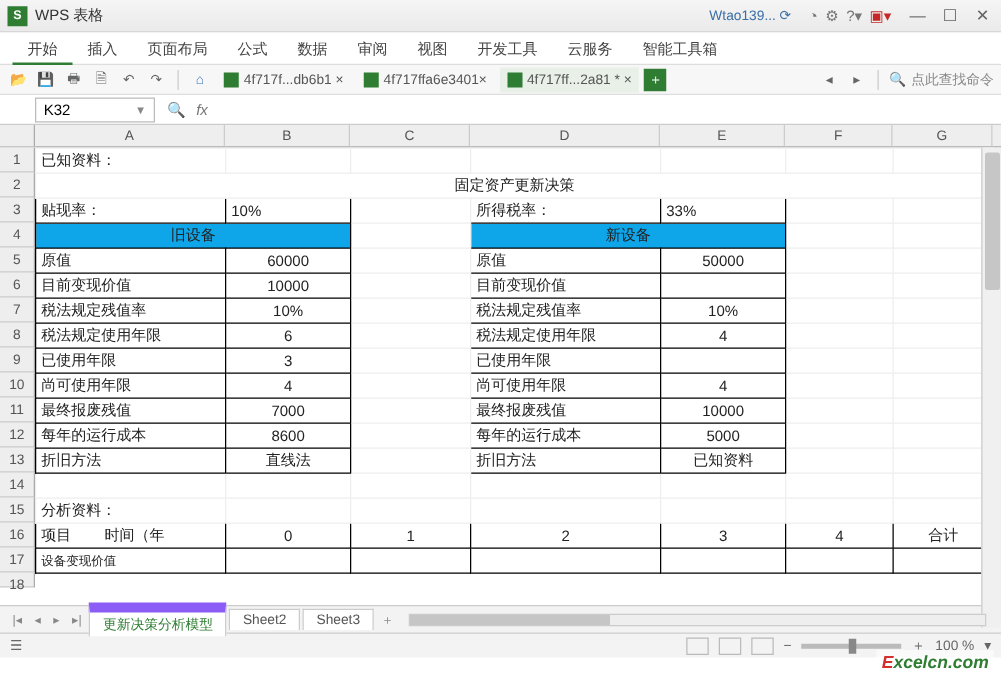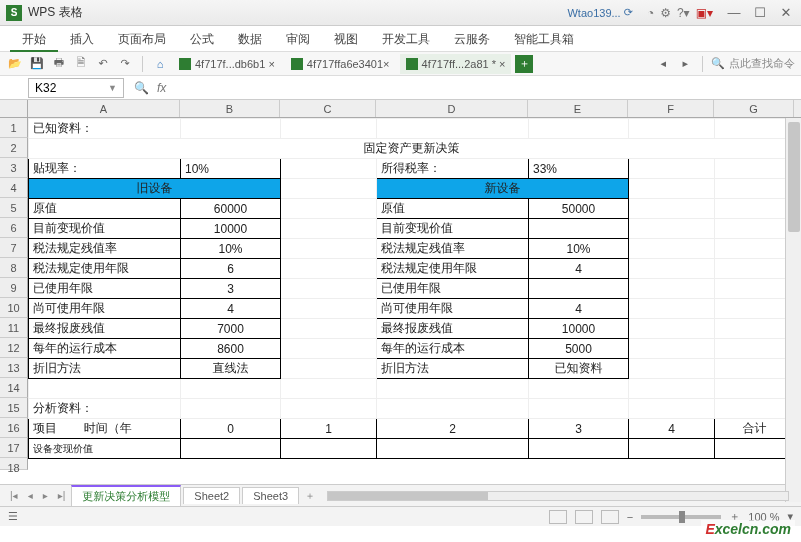--- a/index.html
+++ b/index.html
@@ -44,21 +44,21 @@
 td.bthick { border: 1.5px solid #000 !important; }
 td.bthin { border: 1px solid #000 !important; }
 td.center { text-align: center; }
 td.shade { background: #0ea5e9; }
 .title-cell { font-size: 16px; text-align: center; font-family: SimSun, serif; }
 .vscroll { position: absolute; right: 0; top: 118px; width: 16px; height: 384px; background: #f0f0f0; border-left: 1px solid #ccc; }
 .vscroll .thumb { position: absolute; left: 2px; top: 4px; width: 12px; height: 110px; background: #c6c6c6; border-radius: 2px; }
 .sheet-tabs { height: 22px; background: #f3f3f3; border-top: 1px solid #ccc; display: flex; align-items: center; padding: 0 6px; gap: 2px; }
 .sheet-tabs .nav { color: #888; font-size: 10px; padding: 0 4px; cursor: pointer; }
 .sheet-tabs .stab { padding: 2px 10px; font-size: 11px; border: 1px solid #ccc; border-bottom: none; background: #fff; cursor: pointer; color: #555; }
-.sheet-tabs .stab.active { background: #fff; color: #2e7d32; border-top: 2px solid #8b5cf6; font-weight: 500; }
+.sheet-tabs .stab.active { background: #fff; color: #2e7d32; border-top: 8px solid #8b5cf6; font-weight: 500; }
 .sheet-tabs .hscroll { flex: 1; height: 10px; background: #eee; margin: 0 6px; position: relative; border: 1px solid #ccc; }
 .sheet-tabs .hscroll .hthumb { position: absolute; left: 0; top: 0; height: 8px; width: 160px; background: #c6c6c6; }
 .statusbar { height: 20px; background: #f3f3f3; border-top: 1px solid #ccc; display: flex; align-items: center; padding: 0 8px; gap: 8px; font-size: 11px; color: #666; }
 .statusbar .push { flex: 1; }
 .statusbar .viewbtn { width: 18px; height: 14px; border: 1px solid #bbb; cursor: pointer; }
 .statusbar .slider { width: 80px; height: 4px; background: #bbb; position: relative; }
 .statusbar .slider .knob { position: absolute; left: 38px; top: -4px; width: 6px; height: 12px; background: #888; }
 .watermark { position: absolute; right: 6px; bottom: 4px; font-size: 14px; font-weight: bold; font-style: italic; color: #2e7d32; background: rgba(255,255,255,0.6); padding: 1px 4px; }
 .watermark .e { color: #d32f2f; }
 </style>

